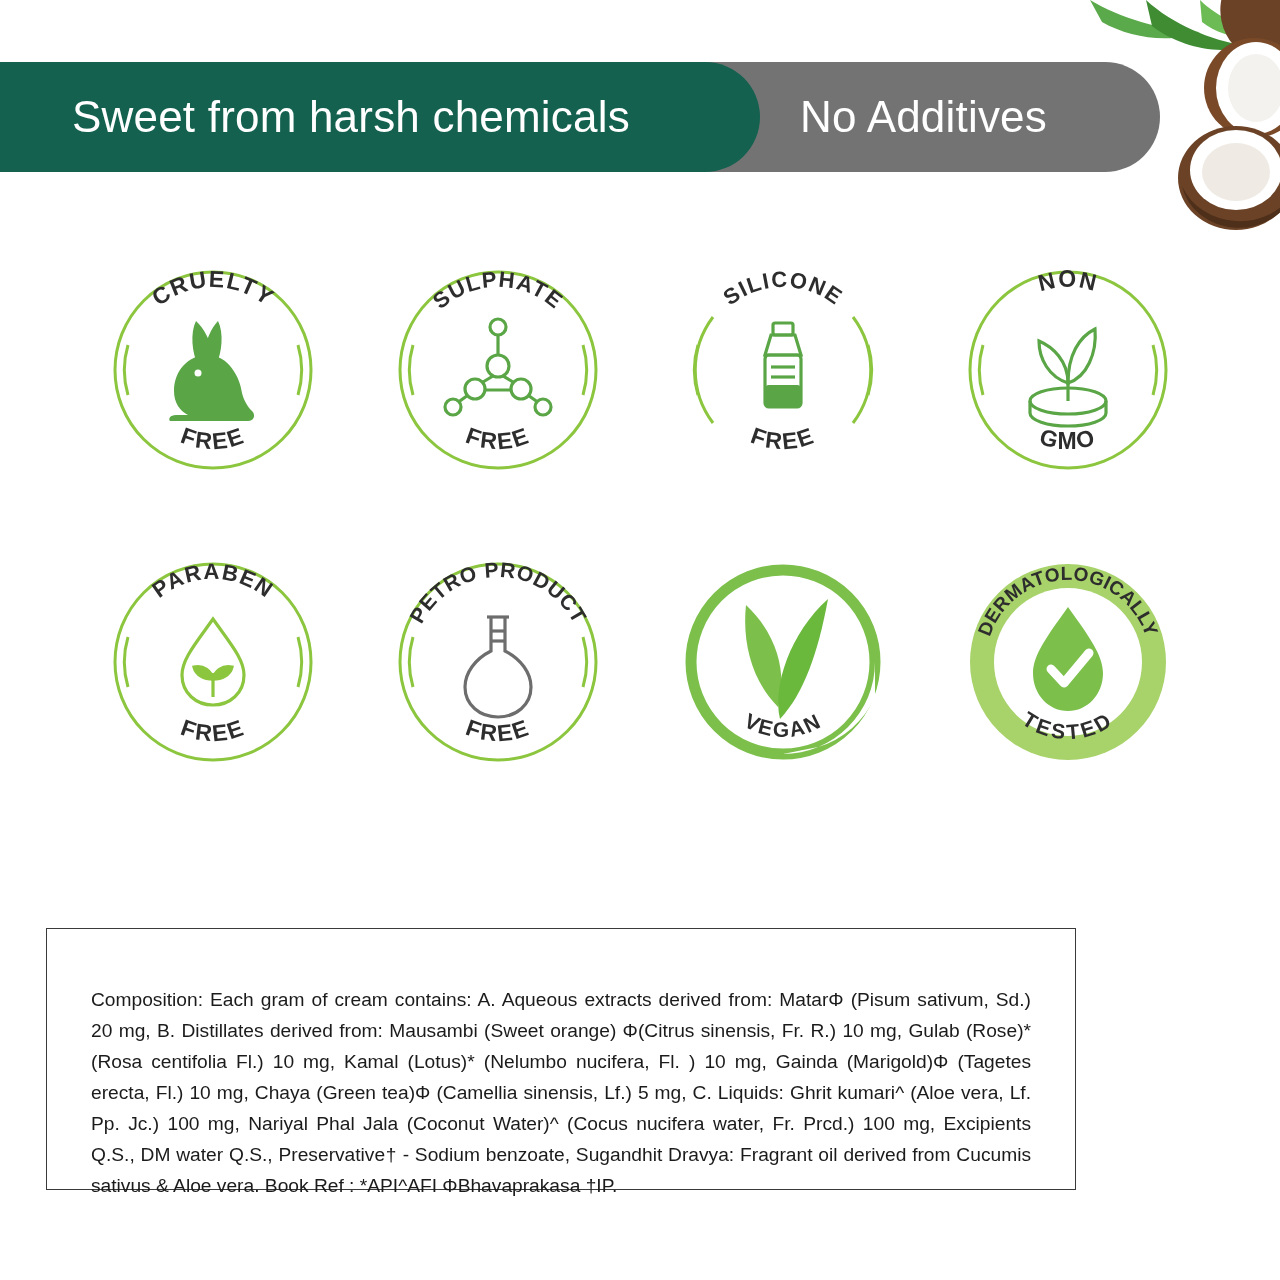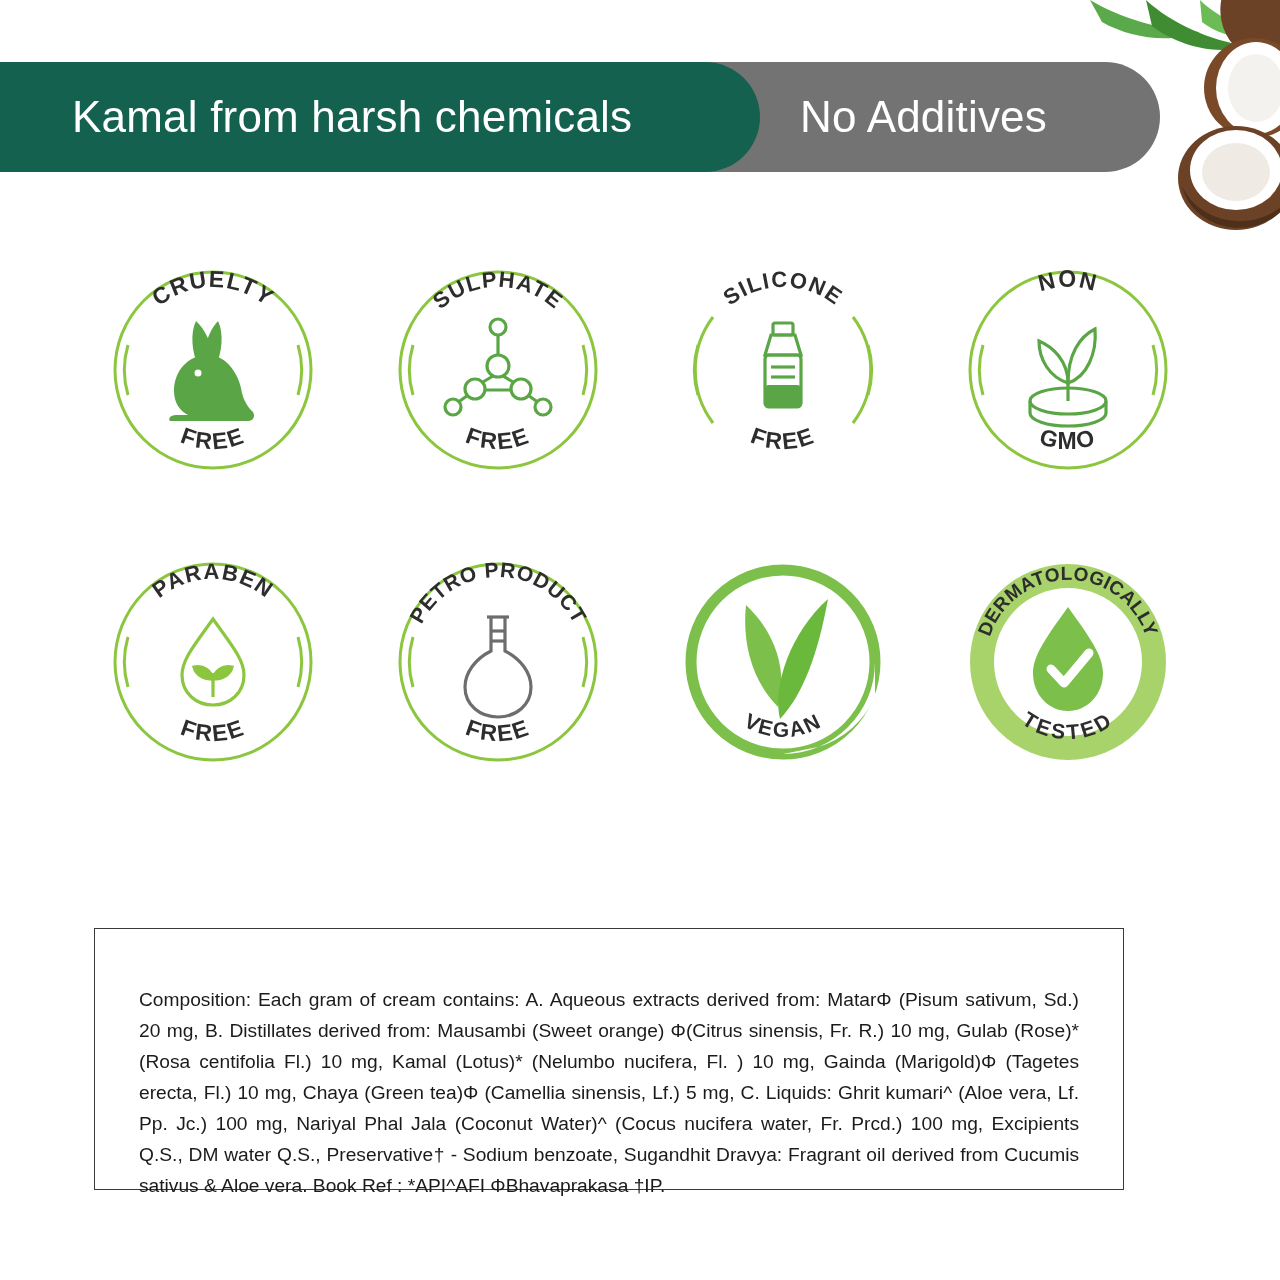--- a/index.html
+++ b/index.html
@@ -88,36 +88,35 @@
   
   .composition-box {
     position: absolute;
     left: 46px;
     top: 928px;
     width: 1030px;
     height: 262px;
     border: 1px solid #3a3a3a;
     box-sizing: border-box;
     padding: 36px 44px 0 44px;
-    margin-left: 48px;
   }
   .composition-text {
     font-size: 19.2px;
     line-height: 31px;
     color: #1b1b1b;
     text-align: justify;
     font-family: "Liberation Sans", sans-serif;
   }
 </style>
 </head>
 <body>
 
 <div class="banner">
   <div class="banner-left">
-    <span class="banner-text">Kamal from harsh chemicals</span>
+    <span class="banner-text">Sweet from harsh chemicals</span>
   </div>
   <div class="banner-right">
     <span class="banner-text">No Additives</span>
   </div>
 </div>
 
 <div class="coconut-deco">
   <svg width="230" height="245" viewBox="0 0 230 245">
 
     <g fill="#4c9c3c">

